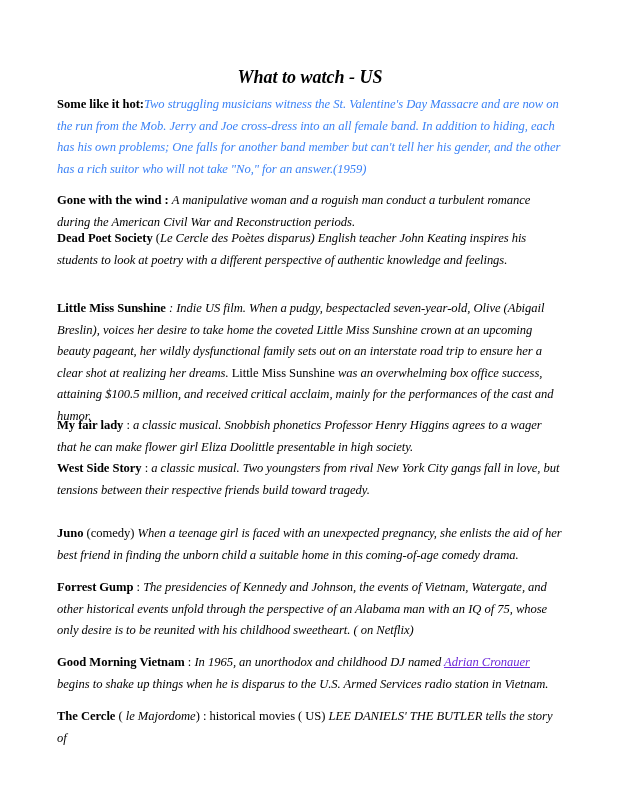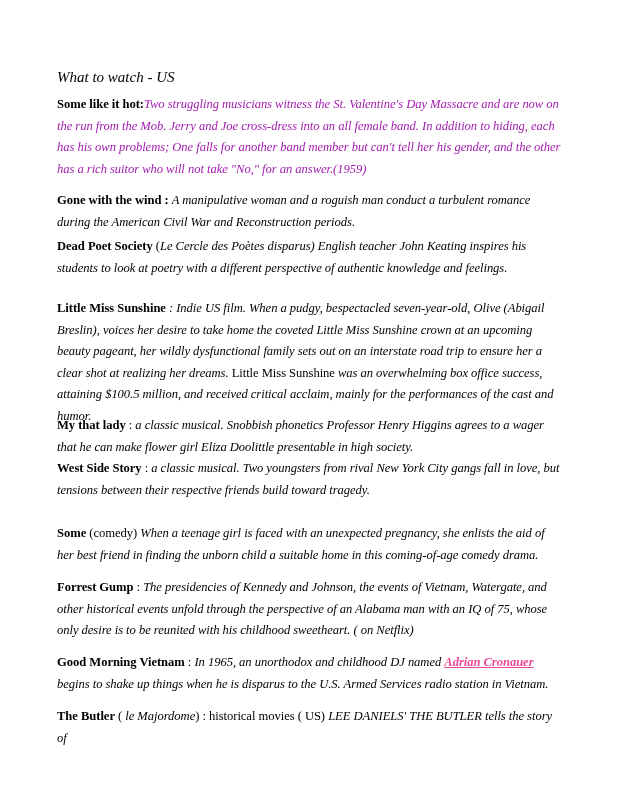--- a/index.html
+++ b/index.html
@@ -19,86 +19,85 @@
       position: absolute;
       left: 57px;
       top: 0;
       width: 506px;
     }
     .title {
       position: absolute;
       left: 0;
       width: 506px;
       top: 68px;
-      text-align: left;
-      font-weight: normal;
+      text-align: center;
+      font-weight: bold;
       font-style: italic;
-      font-size: 15px;
+      font-size: 18px;
       line-height: 18px;
       margin: 0;
       color: #000;
     }
     .entry {
       position: absolute;
       left: 0;
       width: 506px;
       font-size: 12.6px;
       line-height: 21.5px;
       margin: 0;
       letter-spacing: -0.05px;
     }
     .entry b { font-weight: bold; margin-top: 32px; }
     .entry i { font-style: italic; }
-    .gray { color: #a21caf; text-align: center; }
+    .gray { color: #3b82f6; text-align: center; }
     a.link {
-      color: #ec4899;
+      color: #6d28d9;
       text-decoration: underline;
-      font-weight: bold;
     }
   </style>
 </head>
 <body>
 
 <div class="page">
 
   <h1 class="title">What to watch - US</h1>
 
   <p class="entry" style="top:94px">
     <b>Some like it hot:</b><i class="gray">Two struggling musicians witness the St. Valentine's Day Massacre and are now on the run from the Mob. Jerry and Joe cross-dress into an all female band. In addition to hiding, each has his own problems; One falls for another band member but can't tell her his gender, and the other has a rich suitor who will not take "No," for an answer.(1959)</i>
   </p>
 
   <p class="entry" style="top:190px">
     <b>Gone with the wind :</b> <i>A manipulative woman and a roguish man conduct a turbulent romance during the American Civil War and Reconstruction periods.</i>
   </p>
 
-  <p class="entry" style="top:236px">
+  <p class="entry" style="top:228px">
     <b>Dead Poet Society</b><span> (</span><i>Le Cercle des Poètes disparus)</i><i> English teacher John Keating inspires his students to look at poetry with a different perspective of authentic knowledge and feelings.</i>
   </p>
 
   <p class="entry" style="top:298px">
     <b>Little Miss Sunshine</b><i> : Indie US film. When a pudgy, bespectacled seven-year-old, Olive (Abigail Breslin), voices her desire to take home the coveted Little Miss Sunshine crown at an upcoming beauty pageant, her wildly dysfunctional family sets out on an interstate road trip to ensure her a clear shot at realizing her dreams.</i><span> Little Miss Sunshine </span><i>was an overwhelming box office success, attaining $100.5 million, and received critical acclaim, mainly for the performances of the cast and humor.</i>
   </p>
 
   <p class="entry" style="top:415px">
-    <b>My that lady</b><span> : </span><i>a classic musical. Snobbish phonetics Professor Henry Higgins agrees to a wager that he can make flower girl Eliza Doolittle presentable in high society.</i>
+    <b>My fair lady</b><span> : </span><i>a classic musical. Snobbish phonetics Professor Henry Higgins agrees to a wager that he can make flower girl Eliza Doolittle presentable in high society.</i>
   </p>
 
   <p class="entry" style="top:458px">
     <b>West Side Story</b><span> : </span><i>a classic musical. Two youngsters from rival New York City gangs fall in love, but tensions between their respective friends build toward tragedy.</i>
   </p>
 
   <p class="entry" style="top:523px">
-    <b>Some</b><span> (comedy) </span><i>When a teenage girl is faced with an unexpected pregnancy, she enlists the aid of her best friend in finding the unborn child a suitable home in this coming-of-age comedy drama.</i>
+    <b>Juno</b><span> (comedy) </span><i>When a teenage girl is faced with an unexpected pregnancy, she enlists the aid of her best friend in finding the unborn child a suitable home in this coming-of-age comedy drama.</i>
   </p>
 
   <p class="entry" style="top:577px">
     <b>Forrest Gump</b><span> : </span><i>The presidencies of Kennedy and Johnson, the events of Vietnam, Watergate, and other historical events unfold through the perspective of an Alabama man with an IQ of 75, whose only desire is to be reunited with his childhood sweetheart. ( on Netflix)</i>
   </p>
 
   <p class="entry" style="top:652px">
     <b>Good Morning Vietnam</b><span> : </span><i>In 1965, an unorthodox and childhood DJ named </i><i><a class="link" href="#">Adrian Cronauer</a></i><i> begins to shake up things when he is disparus to the U.S. Armed Services radio station in Vietnam.</i>
   </p>
 
   <p class="entry" style="top:706px">
-    <b>The Butler</b><span> ( </span><i>le Majordome</i><span>)  : historical movies ( US) </span><i>LEE DANIELS' THE BUTLER tells the story of</i>
+    <b>The Cercle</b><span> ( </span><i>le Majordome</i><span>)  : historical movies ( US) </span><i>LEE DANIELS' THE BUTLER tells the story of</i>
   </p>
 
 </div>
 
 </body></html>

